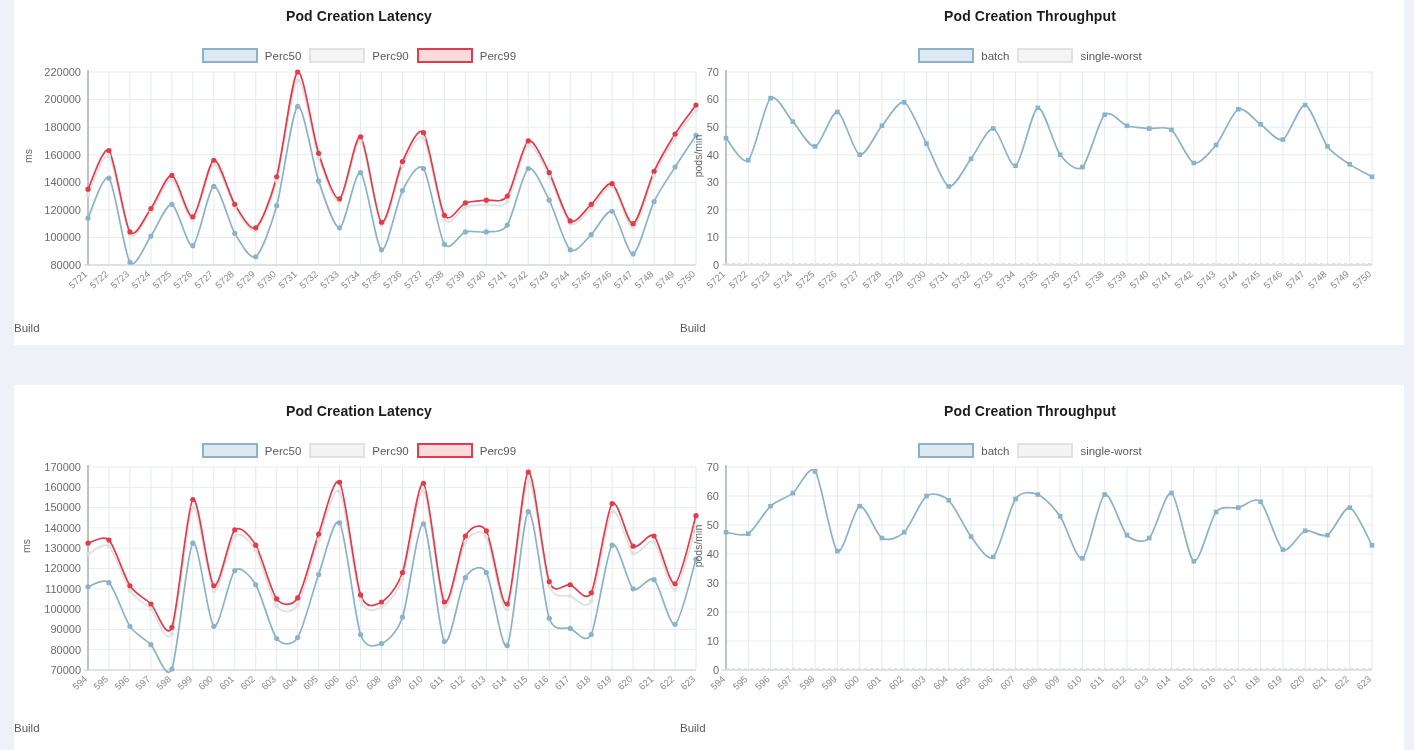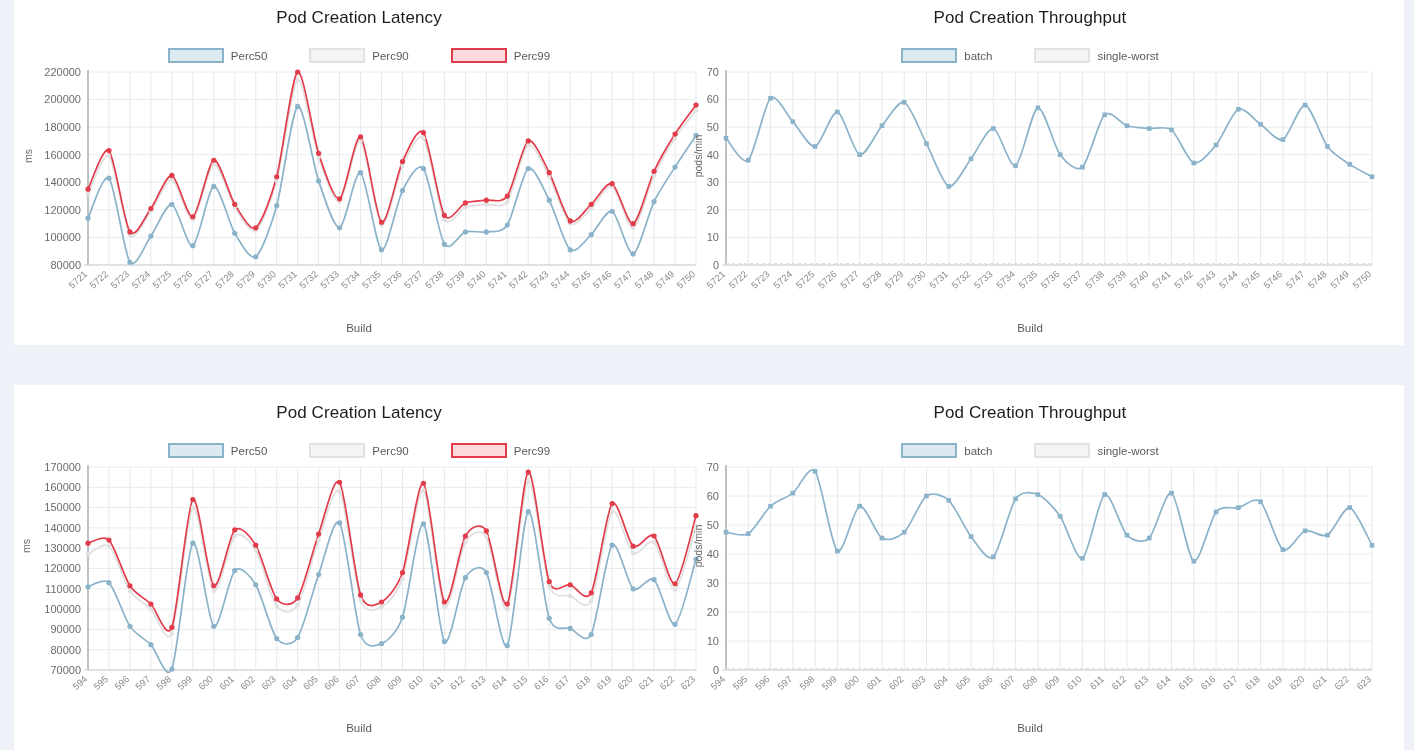--- a/index.html
+++ b/index.html
@@ -27,35 +27,35 @@
     top:0;
     height:100%;
   }
   .chart.left{left:14px;width:690px;}
   .chart.right{left:680px;width:700px;}
 
   .chart-title{
     position:absolute;
     left:0;right:0;
     text-align:center;
-    font-weight:normal;
-    font-size:17px;
+    font-weight:bold;
+    font-size:14px;
     color:#1c1c1c;
     letter-spacing:.1px;
   }
   #panel-top .chart-title{top:8px;}
   #panel-bottom .chart-title{top:18px;}
 
   .legend{
     position:absolute;
     left:0;right:0;
     display:flex;
     justify-content:center;
     align-items:center;
-    gap:42px;
+    gap:8px;
   }
   #panel-top .legend{top:48px;}
   #panel-bottom .legend{top:58px;}
 
   .legend-item{display:flex;align-items:center;gap:7px;}
   .legend-swatch{
     width:56px;height:15px;
     box-sizing:border-box;
     border-width:2px;border-style:solid;
   }
@@ -76,21 +76,20 @@
     position:absolute;
     font-size:10.5px;
     color:#6a6a6a;
     transform:rotate(-90deg);
     transform-origin:center center;
     white-space:nowrap;
   }
   .axis-title-x{
     position:absolute;
     left:0;right:0;
-    text-align:center;
     font-size:11.5px;
     color:#5a5a5a;
   }
   #panel-top .axis-title-x{top:322px;}
   #panel-bottom .axis-title-x{top:337px;}
 
   .tick-y{
     font-size:11px;
     fill:#6b6b6b;
     text-anchor:end;

